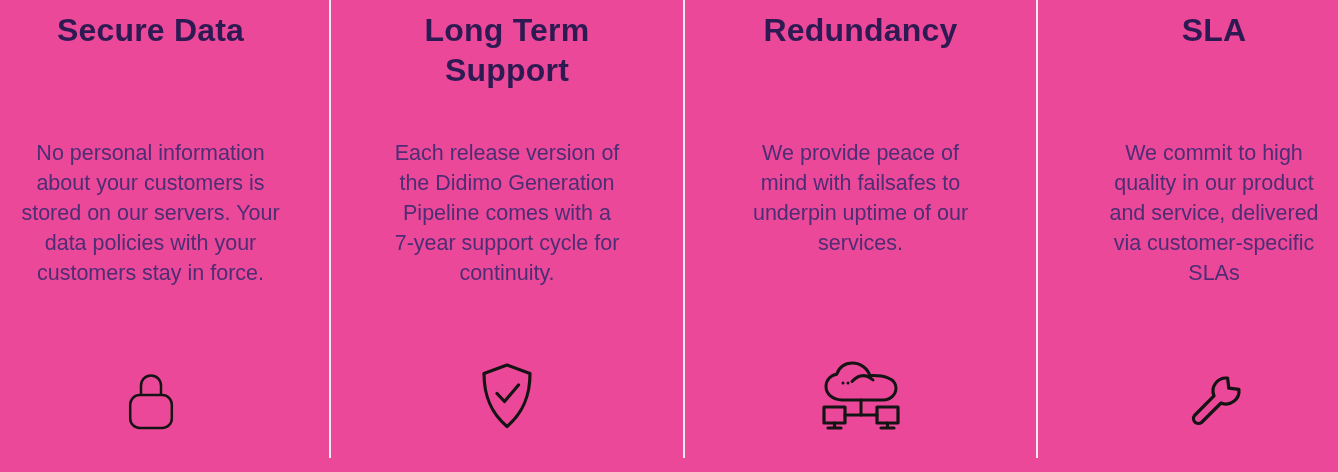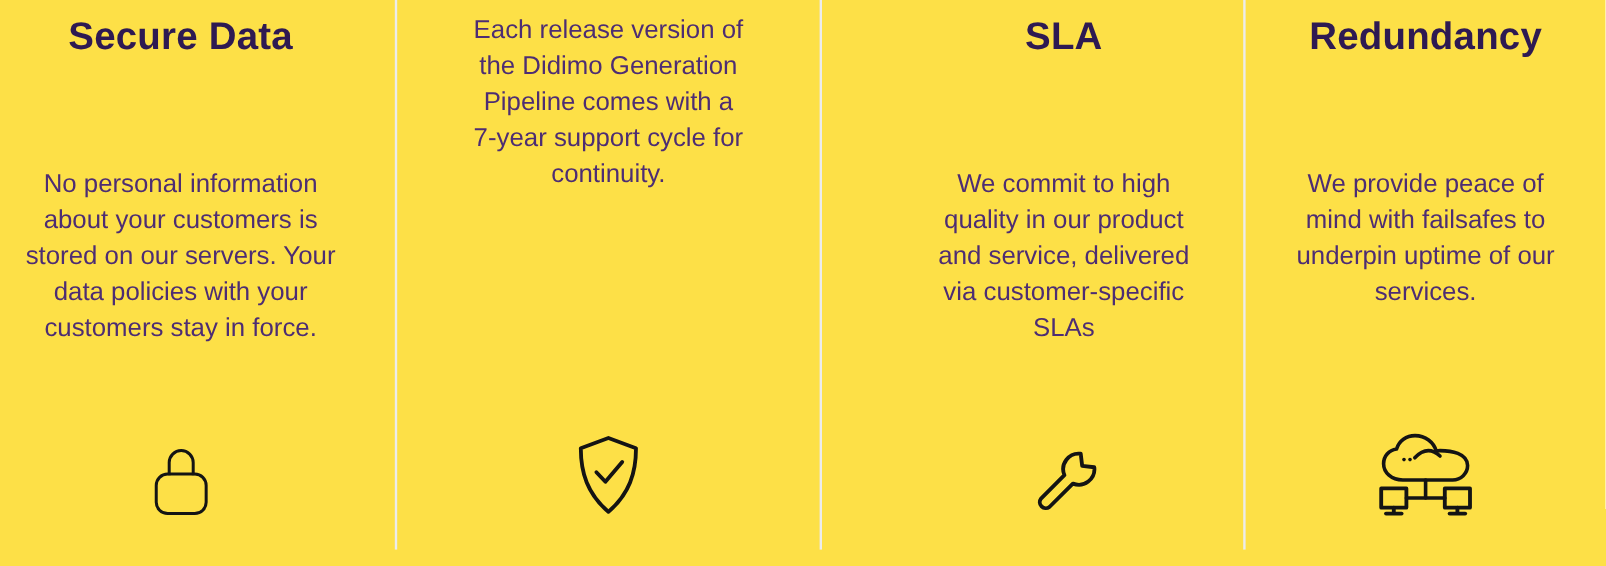--- a/index.html
+++ b/index.html
@@ -4,21 +4,21 @@
 <style>
   * { margin: 0; padding: 0; box-sizing: border-box; }
   html, body { background: #ffffff; }
   body {
     font-family: "Liberation Sans", "DejaVu Sans", sans-serif;
     width: 1338px;
   }
   .page {
     width: 1338px;
     height: 472px;
-    background: #fde047;
+    background: #ec4899;
     overflow: hidden;
   }
   .features-row {
     display: grid;
     grid-template-columns: 329px 354px 353px 302px;
     height: 458px;
   }
   .col {
     position: relative;
     height: 458px;
@@ -80,45 +80,31 @@
           <svg width="46" height="60" viewBox="0 0 46 60" fill="none" stroke="#141414" stroke-width="2.5">
             <path d="M13 26 V15.5 a10 10 0 0 1 20 0 V26"></path>
             <rect x="2.2" y="25" width="41.6" height="33" rx="9.5"></rect>
           </svg>
         </div>
       </div>
     </div>
 
     <div class="col col--2">
       <div class="col-inner">
+        <h3 class="feature-title">Long Term
+Support</h3>
         <p class="feature-desc">Each release version of
 the Didimo Generation
 Pipeline comes with a
 7-year support cycle for
 continuity.</p>
         <div class="icon-wrap">
           <svg width="58" height="68" viewBox="0 0 58 68" fill="none" stroke="#141414" stroke-width="3.2" stroke-linejoin="round" stroke-linecap="round">
             <path d="M29 3 L52 11.5 C52 32 46.5 49.5 29 64.5 C11.5 49.5 6 32 6 11.5 Z"></path>
             <path d="M19 31.5 L26.5 39.5 L40.5 23"></path>
-          </svg>
-        </div>
-      </div>
-    </div>
-
-    <div class="col col--4">
-      <div class="col-inner">
-        <h3 class="feature-title">SLA</h3>
-        <p class="feature-desc">We commit to high
-quality in our product
-and service, delivered
-via customer-specific
-SLAs</p>
-        <div class="icon-wrap">
-          <svg width="62" height="58" viewBox="0 0 62 58" fill="none" stroke="#141414" stroke-width="3.2" stroke-linejoin="round" stroke-linecap="round">
-            <path d="M55.9 19.4 A13 13 0 0 1 38.05 33 L18.5 52.5 A5 5 0 0 1 11.5 45.5 L31 25.95 A13 13 0 0 1 44.6 8.1 L45.8 18.2 Z" transform="translate(0,-2)"></path>
           </svg>
         </div>
       </div>
     </div>
 
     <div class="col col--3">
       <div class="col-inner">
         <h3 class="feature-title">Redundancy</h3>
         <p class="feature-desc">We provide peace of
 mind with failsafes to
@@ -136,14 +122,30 @@
             <rect x="55" y="47" width="21" height="16" stroke-width="3.2"></rect>
             <path d="M12.5 63 V66.5" stroke-width="3.2"></path>
             <path d="M6 68 H19" stroke-width="3.2"></path>
             <path d="M65.5 63 V66.5" stroke-width="3.2"></path>
             <path d="M59 68 H72" stroke-width="3.2"></path>
           </svg>
         </div>
       </div>
     </div>
 
+    <div class="col col--4">
+      <div class="col-inner">
+        <h3 class="feature-title">SLA</h3>
+        <p class="feature-desc">We commit to high
+quality in our product
+and service, delivered
+via customer-specific
+SLAs</p>
+        <div class="icon-wrap">
+          <svg width="62" height="58" viewBox="0 0 62 58" fill="none" stroke="#141414" stroke-width="3.2" stroke-linejoin="round" stroke-linecap="round">
+            <path d="M55.9 19.4 A13 13 0 0 1 38.05 33 L18.5 52.5 A5 5 0 0 1 11.5 45.5 L31 25.95 A13 13 0 0 1 44.6 8.1 L45.8 18.2 Z" transform="translate(0,-2)"></path>
+          </svg>
+        </div>
+      </div>
+    </div>
+
   </div>
 </div>
 
 </body></html>

